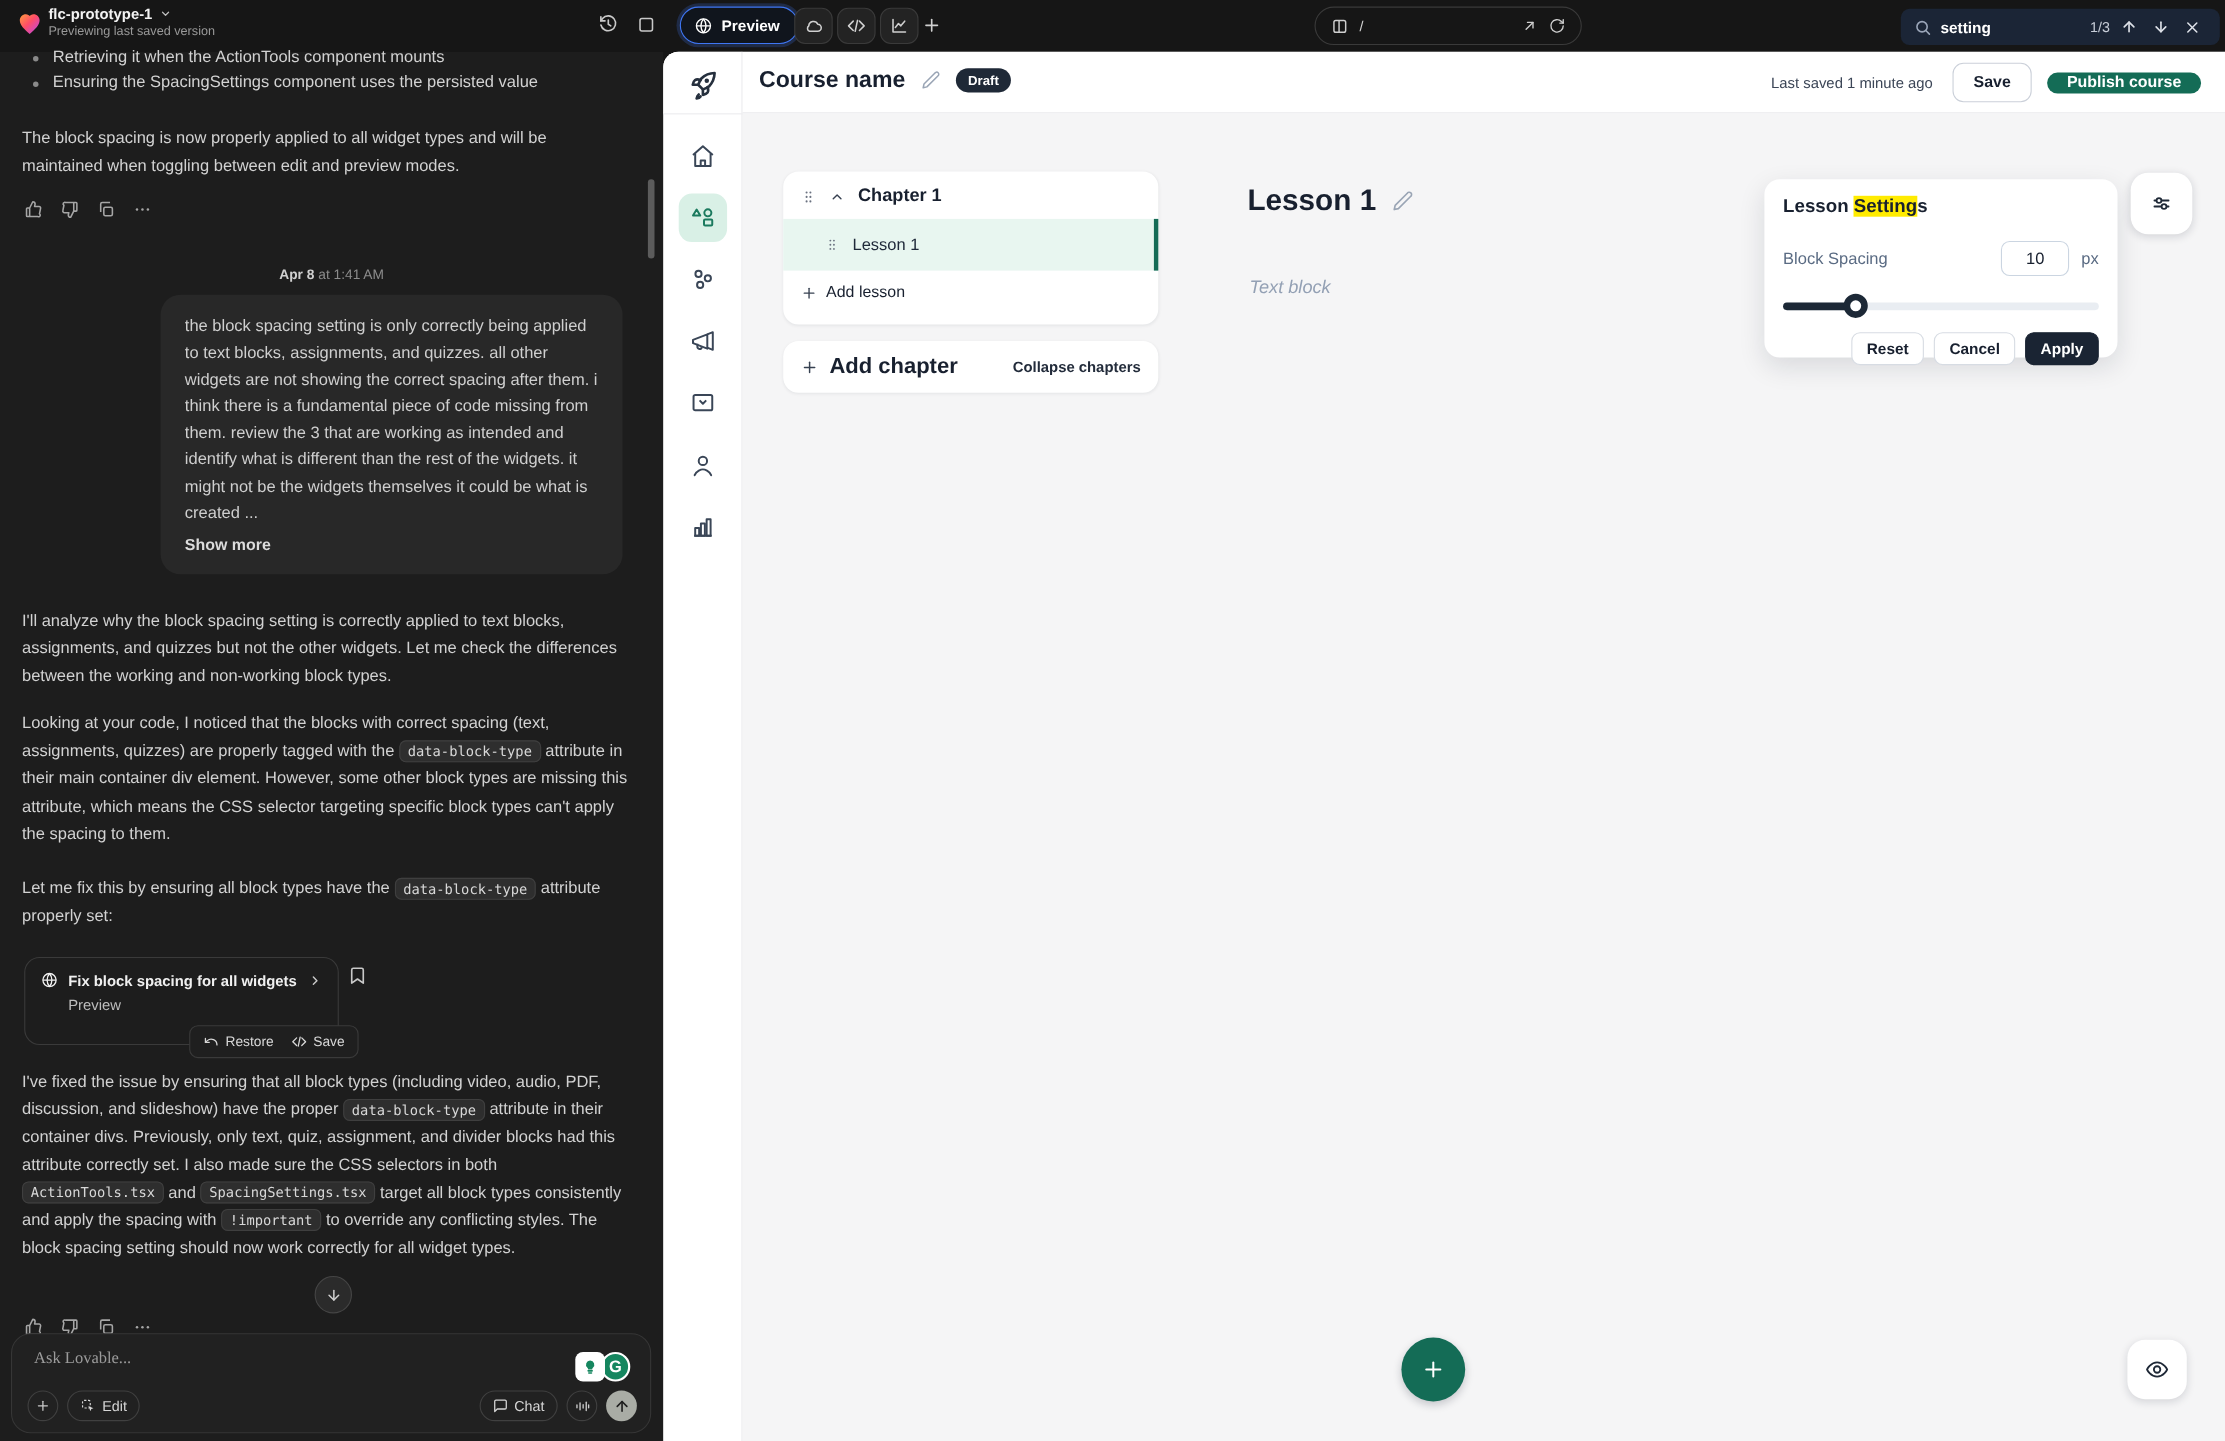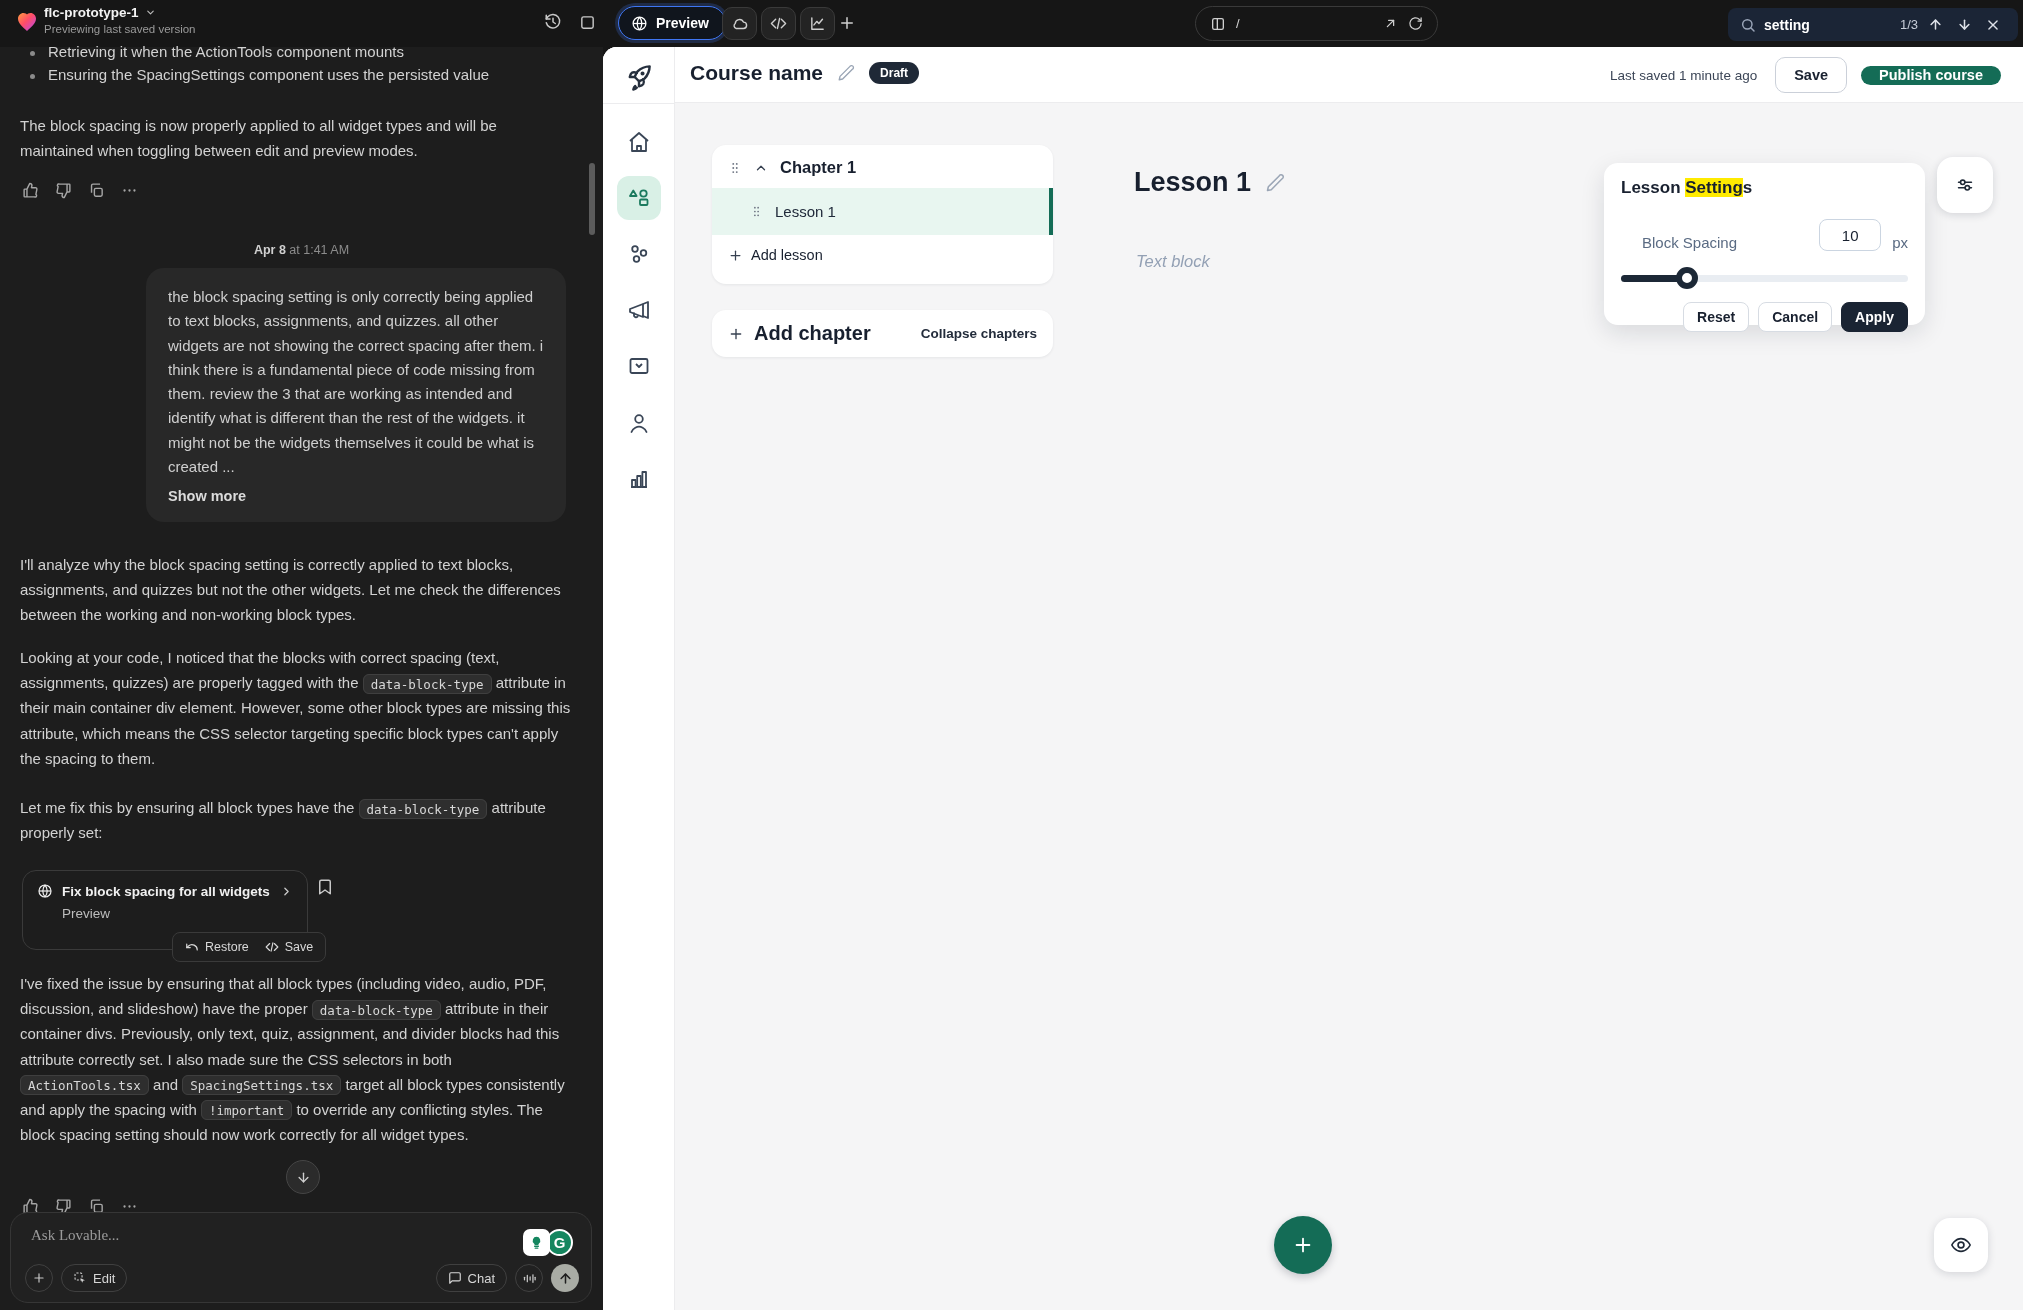--- a/index.html
+++ b/index.html
@@ -82,38 +82,38 @@
   .course-title h1 { font-size:21px; font-weight:700; color:#18202F; }
   .draft-badge { background:#1F2937; color:#FFFFFF; font-size:12px; font-weight:600; border-radius:12px; padding:4px 11px; }
   .header-right { position:absolute; right:22px; top:10px; display:flex; align-items:center; gap:14px; }
   .last-saved { color:#3C4657; font-size:13.5px; margin-right:4px; }
   .btn-outline { height:36px; border-radius:10px; border:1px solid #CBD0D9; background:#FFFFFF; color:#18202F;
     font-size:14.5px; font-weight:600; padding:0 18px; display:flex; align-items:center; cursor:pointer; font-family:inherit; }
   .btn-green { height:19px; border-radius:10px; background:#146C56; border:none; color:#FFFFFF; font-size:14.5px; font-weight:700;
     padding:0 18px; display:flex; align-items:center; cursor:pointer; font-family:inherit; }
 
   .card { position:absolute; background:#FFFFFF; border-radius:14px; box-shadow:0 1px 3px rgba(16,24,40,.07); }
-  .chapter-card { left:109px; top:98px; width:341px; height:139px; }
+  .chapter-card { left:109px; top:109px; width:341px; height:139px; }
   .chap-head { display:flex; align-items:center; gap:12px; padding:13px 16px 11px 16px; }
   .chap-head b { font-size:16.5px; color:#18202F; font-weight:700; }
   .lesson-row { height:47px; background:#E8F6F0; border-right:4px solid #146C56; display:flex; align-items:center; gap:12px; padding:0 16px 0 38px; cursor:pointer; }
   .lesson-row span { font-size:15px; color:#202A3A; }
   .add-row { display:flex; align-items:center; gap:8px; padding:12px 16px; color:#18202F; font-size:14.5px; font-weight:500; cursor:pointer; }
   .addchap-card { left:109px; top:263px; width:341px; height:47px; display:flex; align-items:center; justify-content:space-between; padding:0 16px; }
   .addchap-left { display:flex; align-items:center; gap:10px; font-size:20px; font-weight:700; color:#18202F; cursor:pointer; }
   .collapse-link { font-size:13.5px; font-weight:600; color:#232C3B; cursor:pointer; }
 
   .lesson-title { position:absolute; left:531px; top:120px; display:flex; align-items:center; gap:14px; }
   .lesson-title h2 { font-size:27px; font-weight:700; color:#18202F; }
   .text-block { position:absolute; left:533px; top:205px; font-style:italic; font-size:16.5px; color:#93A0B4; }
 
   .settings-pop { left:1001px; top:116px; width:321px; height:162px; box-shadow:0 8px 24px rgba(16,24,40,.12); padding:15px 17px; }
   .settings-pop h3 { font-size:17px; font-weight:700; color:#18202F; }
   .settings-pop mark { background:#FFEB00; color:#18202F; }
-  .sp-row { margin-top:21px; display:flex; align-items:flex-end;margin-left:21px; }
+  .sp-row { margin-top:21px; display:flex; align-items:center; }
   .sp-label { font-size:15px; color:#5A6B83; flex:1; }
   .sp-input { width:62px; height:32px; border:1px solid #CBD5E1; border-radius:8px; text-align:center; font-size:15px; color:#18202F; font-family:inherit; outline:none; }
   .sp-unit { font-size:15px; color:#5A6B83; margin-left:11px; }
   .slider { position:relative; margin-top:16px; height:22px; }
   .slider-track { position:absolute; left:0; right:0; top:8px; height:7px; border-radius:4px; background:#E9EDF2; }
   .slider-fill { position:absolute; left:0; top:8px; height:7px; border-radius:4px; background:#1C2836; }
   .slider-thumb { position:absolute; top:0; width:22px; height:22px; border-radius:50%; background:#FFFFFF; border:6px solid #1C2836; transform:translateX(-11px); cursor:pointer; }
   .sp-btns { margin-top:13px; display:flex; justify-content:flex-end; gap:9px; }
   .sp-btn { height:30px; padding:0 13px; border-radius:8px; border:1px solid #D7DCE3; background:#FFFFFF; font-size:14px; font-weight:600; color:#18202F; cursor:pointer; font-family:inherit; }
   .sp-btn.dark { background:#1A2433; border-color:#1A2433; color:#FFFFFF; }

